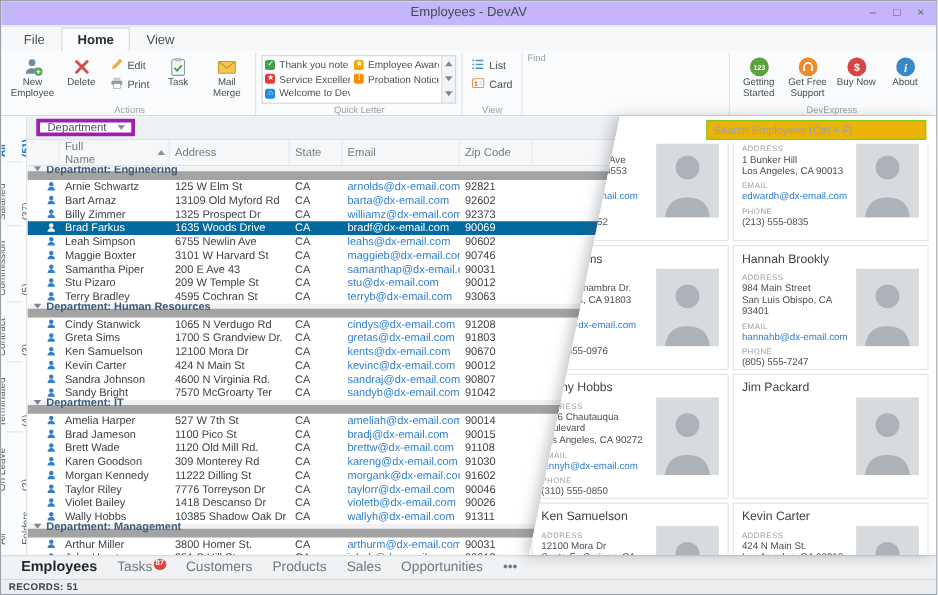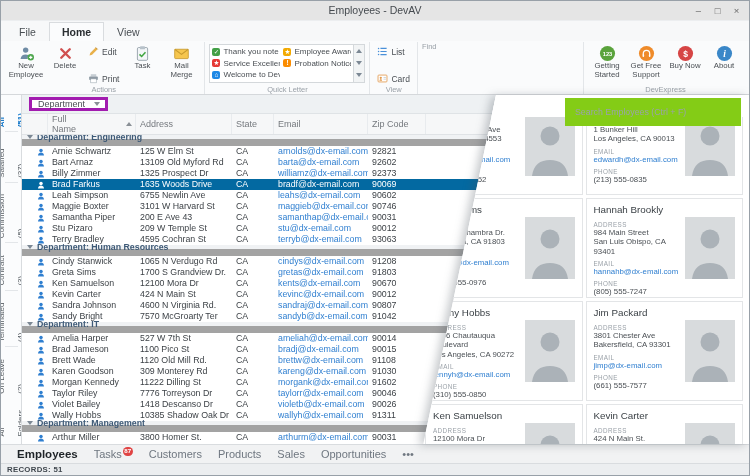--- a/index.html
+++ b/index.html
@@ -1,21 +1,21 @@
 <!DOCTYPE html>
 <html><head>
 <meta charset="utf-8">
 <style>
   * { box-sizing: border-box; }
   body { margin:0; font-family:"Liberation Sans", sans-serif; background:#e9e9e9; }
   .window{ width:750px; height:476px; background:#fff; border:1px solid #98a0a8;
            display:flex; flex-direction:column; overflow:hidden; position:relative; }
 
   
-  .titlebar{ flex:0 0 20px; background:#e5e5e5; position:relative; border-bottom:1px solid #eceef0;}
+  .titlebar{ flex:0 0 20px; background:#c4b5fd; position:relative; border-bottom:1px solid #eceef0;}
   .title{ position:absolute; left:0; right:0; text-align:center; line-height:19px; font-size:10.5px; color:#454a4f;}
   .win-controls{ position:absolute; right:3px; top:0; height:19px; display:flex; z-index:2;}
   .win-controls span{ width:19px; text-align:center; line-height:19px; font-size:9.5px; color:#666;}
 
   
   .ribbon-tabs{ flex:0 0 20px; background:#f7f8f9; display:flex; align-items:center; padding-left:5px;}
   .rtab{ font-size:10.5px; color:#4a4f54; padding:3px 12px 3px; border:1px solid transparent; border-bottom:none;}
   .rtab.selected{ background:#fbfcfd; border-color:#d9dcdf; color:#2b2f33; font-weight:700;}
 
   
@@ -23,21 +23,21 @@
   .rgroup{ display:flex; flex-direction:column; padding:0 4px;}
   .rgroup + .rgroup{ border-left:1px solid #e3e6e9;}
   .rgroup.dx{ margin-left:auto; }
   .rg-content{ flex:1; display:flex; align-items:flex-start; gap:1px;}
   .rg-label{ text-align:center; font-size:7.5px; color:#9aa1a8; line-height:9px; height:9px;}
   button{ background:none; border:none; font:inherit; padding:0; margin:0; cursor:default; color:inherit;}
   .bb{ display:flex; flex-direction:column; align-items:center; width:38px; padding-top:2px;}
   .bb .ic{ height:18px; display:flex; align-items:center;}
   .bb .ic svg{ width:17px; height:17px;}
   .bb .bl{ font-size:7.8px; line-height:1.12; color:#4a4f54; text-align:center;}
-  .smallcol{ display:flex; flex-direction:column; gap:14px; padding-top:3px;}
+  .smallcol{ display:flex; flex-direction:column; gap:2px; padding-top:3px;}
   .sb{ display:flex; align-items:center; gap:3px; font-size:8.5px; color:#4a4f54; padding:1px 3px; white-space:nowrap;}
   .sb svg{ width:11px; height:11px;}
   .gallery{ display:flex; margin-top:2px;}
   .gal-items{ border:1px solid #d4d8db; background:#fff; display:grid; grid-auto-flow:column;
               grid-template-rows:repeat(3,11.5px); grid-template-columns:repeat(2,68px); padding:1px 2px; column-gap:3px;}
   .qitem{ display:flex; align-items:center; gap:3px; font-size:8px; color:#4a4f54; white-space:nowrap; overflow:hidden;}
   .qicon{ width:8px; height:8px; border-radius:2px; position:relative; flex:0 0 8px;}
   .qicon::after{ position:absolute; inset:0; color:#fff; font-size:6.5px; line-height:8.5px; text-align:center;}
   .doc-check-icon{ background:#43a047;} .doc-check-icon::after{ content:"✓";}
   .award-ribbon-icon{ background:#e53935;} .award-ribbon-icon::after{ content:"★";}
@@ -81,22 +81,22 @@
   .person{ width:8px; height:8px;}
   .cell.email{ color:#2f7fd0;}
   .row.selected{ background:#0369a1;}
   .row.selected .cell{ color:#fff;}
   .row.selected .person circle,.row.selected .person path{ fill:#fff;}
 
   
   .card-wrap{ position:absolute; inset:0; filter:drop-shadow(-4px 1px 5px rgba(70,80,90,.32)); pointer-events:none;}
   .card-panel{ position:absolute; inset:0; background:#fff; clip-path:polygon(65.2% 0,100% 0,100% 100%,55.2% 100%); pointer-events:auto;}
   .panel-top{ position:absolute; top:0; left:0; right:0; height:22px; background:#fff; z-index:2;}
-  .search{ position:absolute; top:3px; right:8px; width:176px; height:28px; z-index:3; border:5px solid #84cc16;
-           font:8.8px "Liberation Sans",s ans-serif; font-size:8.8px; padding:0 5px; color:#555; background:#84cc16;}
+  .search{ position:absolute; top:3px; right:8px; width:176px; height:16px; z-index:3; border:1px solid #84cc16;
+           font:8.8px "Liberation Sans",s ans-serif; font-size:8.8px; padding:0 5px; color:#555; background:#eab308;}
   .search::placeholder{ color:#9aa2ab;}
   .cards{ position:absolute; top:0; right:6px; width:318px; bottom:0; display:grid; grid-template-columns:1fr 1fr;
           gap:3px; align-content:start; z-index:1; overflow:hidden;}
   .card{ height:100px; border:1px solid #e3e5e7; background:#fff; position:relative; padding:5px 7px 4px;}
   .cname{ height:13px; font-size:9.8px; color:#3c4247;}
   .cfields{ width:95px;}
   .flabel{ font-size:6.3px; letter-spacing:.4px; color:#9aa1a8; margin-top:4px;}
   .fval{ font-size:7.8px; color:#4a4f54; line-height:1.2;}
   .fval.email{ color:#2f7fd0;}
   .photo{ position:absolute; top:18px; right:7px; width:50px; height:62px; background:#d8dbdd; overflow:hidden;}
@@ -822,29 +822,20 @@
                 <div class="photo">
                   <svg viewBox="0 0 50 62">
                     <rect width="50" height="62" fill="#d8dbdd"></rect>
                     <circle cx="25" cy="22" r="9.5" fill="#abb2b8"></circle>
                     <path d="M7 62c1.5-11.5 8-16 18-16s16.5 4.5 18 16z" fill="#abb2b8"></path>
                   </svg>
                 </div>
               </div>
               <div class="card">
                 <div class="cname">Jim Packard</div>
-                <div class="cfields">
-                  <div class="flabel">ADDRESS</div>
-                  <div class="fval">3801 Chester Ave</div>
-                  <div class="fval">Bakersfield, CA 93301</div>
-                  <div class="flabel">EMAIL</div>
-                  <div class="fval email">jimp@dx-email.com</div>
-                  <div class="flabel">PHONE</div>
-                  <div class="fval">(661) 555-7577</div>
-                </div>
                 <div class="photo">
                   <svg viewBox="0 0 50 62">
                     <rect width="50" height="62" fill="#d8dbdd"></rect>
                     <circle cx="25" cy="22" r="9.5" fill="#abb2b8"></circle>
                     <path d="M7 62c1.5-11.5 8-16 18-16s16.5 4.5 18 16z" fill="#abb2b8"></path>
                   </svg>
                 </div>
               </div>
               <div class="card">
                 <div class="cname">Ken Samuelson</div>

